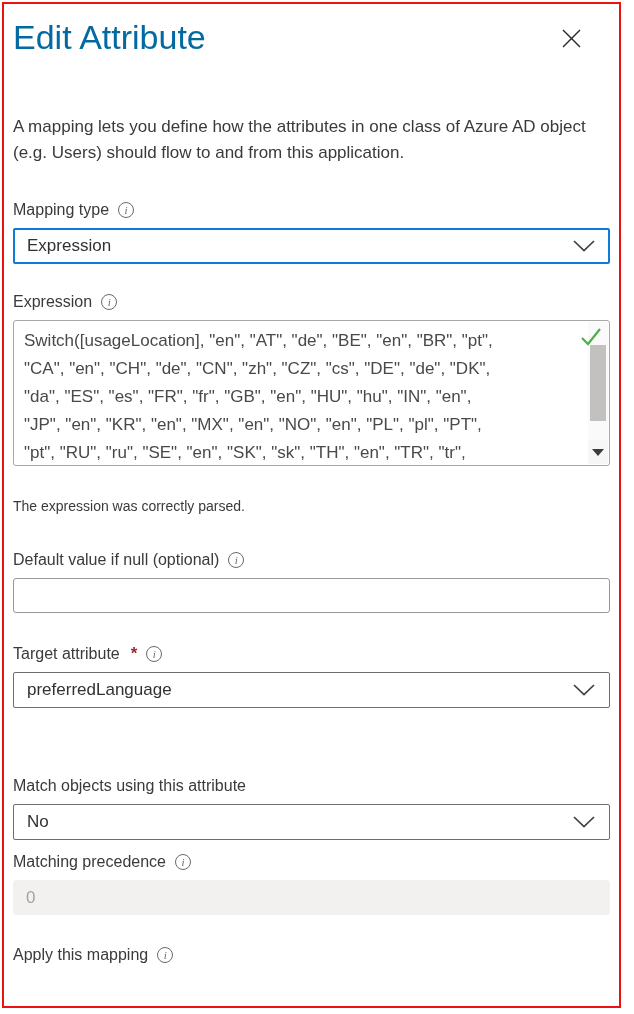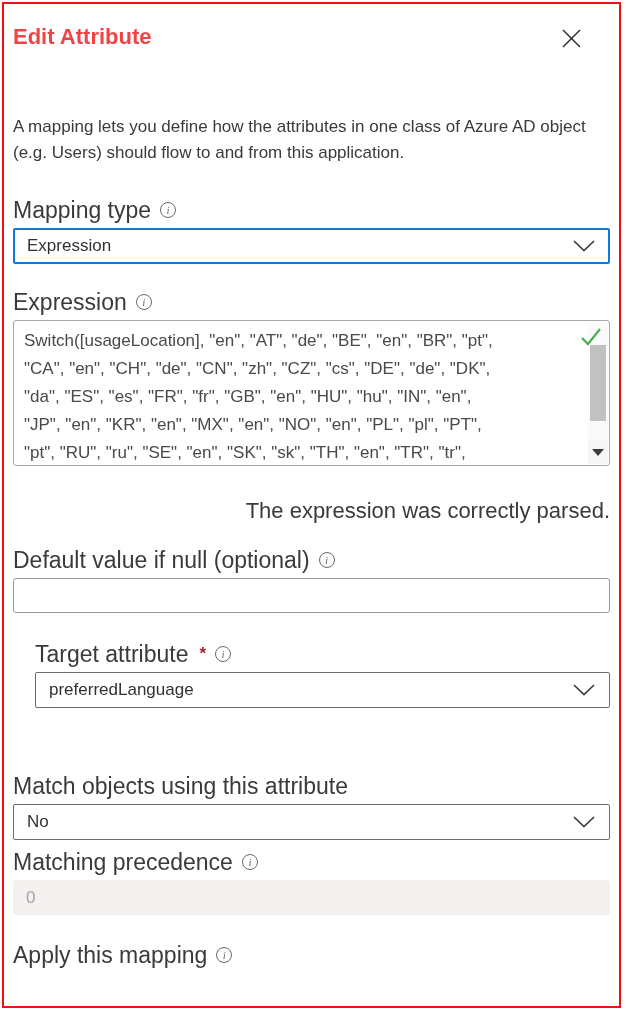--- a/index.html
+++ b/index.html
@@ -12,25 +12,25 @@
   }
   *{box-sizing:border-box;margin:0;padding:0;}
   html,body{width:634px;height:1014px;background:#ffffff;
     font-family:"Liberation Sans","DejaVu Sans",sans-serif;color:var(--text-main);}
   .panel{
     position:absolute;left:2px;top:2px;width:619px;height:1006px;
     border:2px solid var(--panel-border);background:#fff;
     padding:14px 9px 0 9px;overflow:hidden;
   }
   .header{display:flex;align-items:flex-start;justify-content:space-between;}
-  .title{font-size:22px;font-weight:700;color:#ef4444;line-height:38px;letter-spacing:0;}
+  .title{font-size:34px;font-weight:400;color:#0369a1;line-height:38px;letter-spacing:0;}
   .close-btn{background:none;border:none;cursor:pointer;padding:4px;margin-right:22px;margin-top:4px;line-height:0;}
   .desc{margin-top:58px;font-size:17px;line-height:26px;color:var(--text-soft);max-width:585px;}
   .label-row{display:flex;align-items:center;gap:9px;height:20px;}
-  .label{font-size:23px;color:var(--text-soft);white-space:nowrap;}
+  .label{font-size:16px;color:var(--text-soft);white-space:nowrap;}
   .req{color:var(--required-red);font-size:17px;font-weight:bold;margin-left:2px;}
   .info{
     display:inline-flex;align-items:center;justify-content:center;
     width:16px;height:16px;border:1px solid #6b6a69;border-radius:50%;
     font-size:11px;color:#6b6a69;font-family:"Liberation Serif",serif;
     font-style:italic;flex:none;cursor:default;
   }
   .dropdown{
     margin-top:8px;height:36px;border:1px solid #6e6d6c;border-radius:2px;
     display:flex;align-items:center;justify-content:space-between;
@@ -62,25 +62,25 @@
     position:absolute;top:1px;right:1px;bottom:1px;width:20px;
     background:#fafafa;z-index:2;
   }
   .sb-thumb{position:absolute;top:23px;left:2px;right:2px;height:76px;background:#c2c1c0;}
   .sb-down{
     position:absolute;bottom:0;left:0;width:100%;height:24px;background:#f6f6f6;
     display:flex;align-items:center;justify-content:center;cursor:pointer;
   }
   .tri-down{width:0;height:0;border-left:6px solid transparent;
     border-right:6px solid transparent;border-top:7px solid #3c3c3c;}
-  .status-text{margin-top:32px;font-size:22px;color:var(--text-soft);height:20px;text-align:right;}
+  .status-text{margin-top:32px;font-size:14px;color:var(--text-soft);height:20px;}
   .grp-mt34{margin-top:34px;}
   .grp-mt28{margin-top:28px;}
   .grp-mt32{margin-top:32px;}
-  .grp-mt31{margin-top:31px;margin-left:22px;}
+  .grp-mt31{margin-top:31px;}
   .grp-mt50{margin-top:68px;}
   .grp-mt24{margin-top:12px;}
   .grp-mt30{margin-top:30px;}
 </style>
 </head>
 <body>
 
 <div class="panel">
 
   <div class="header">

